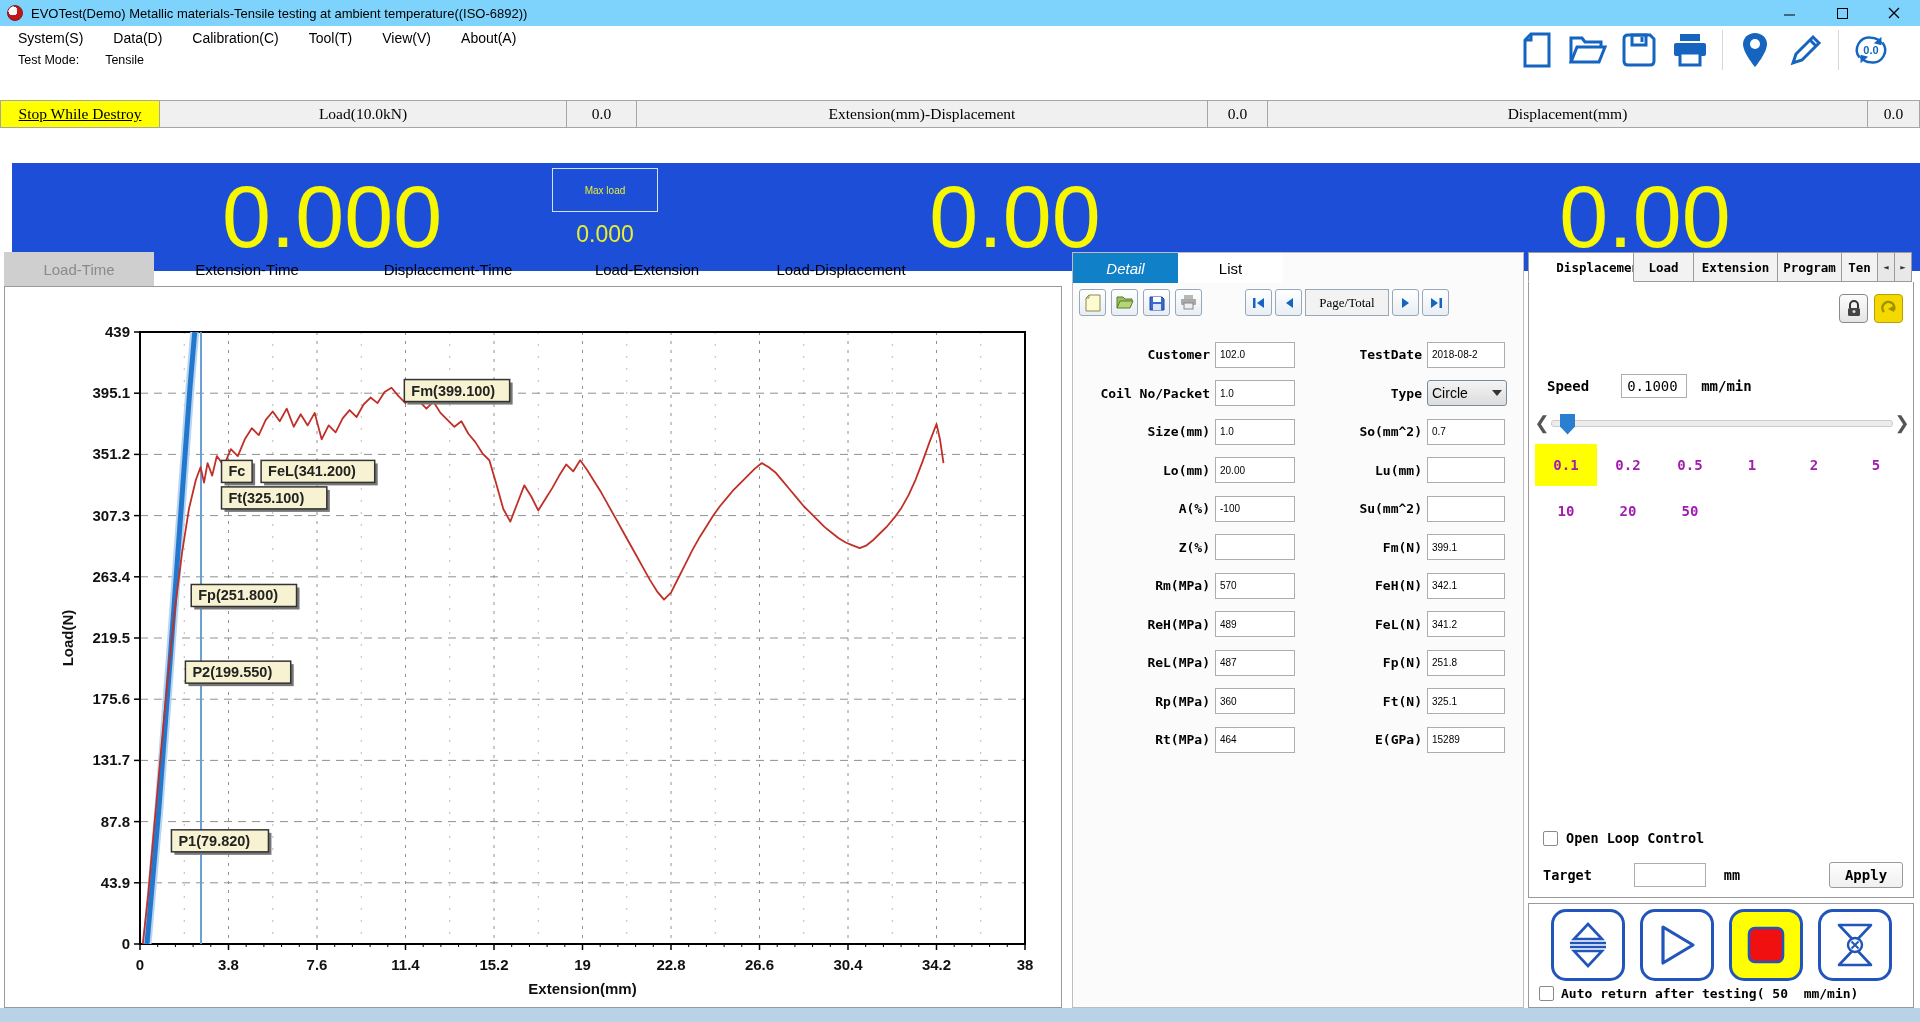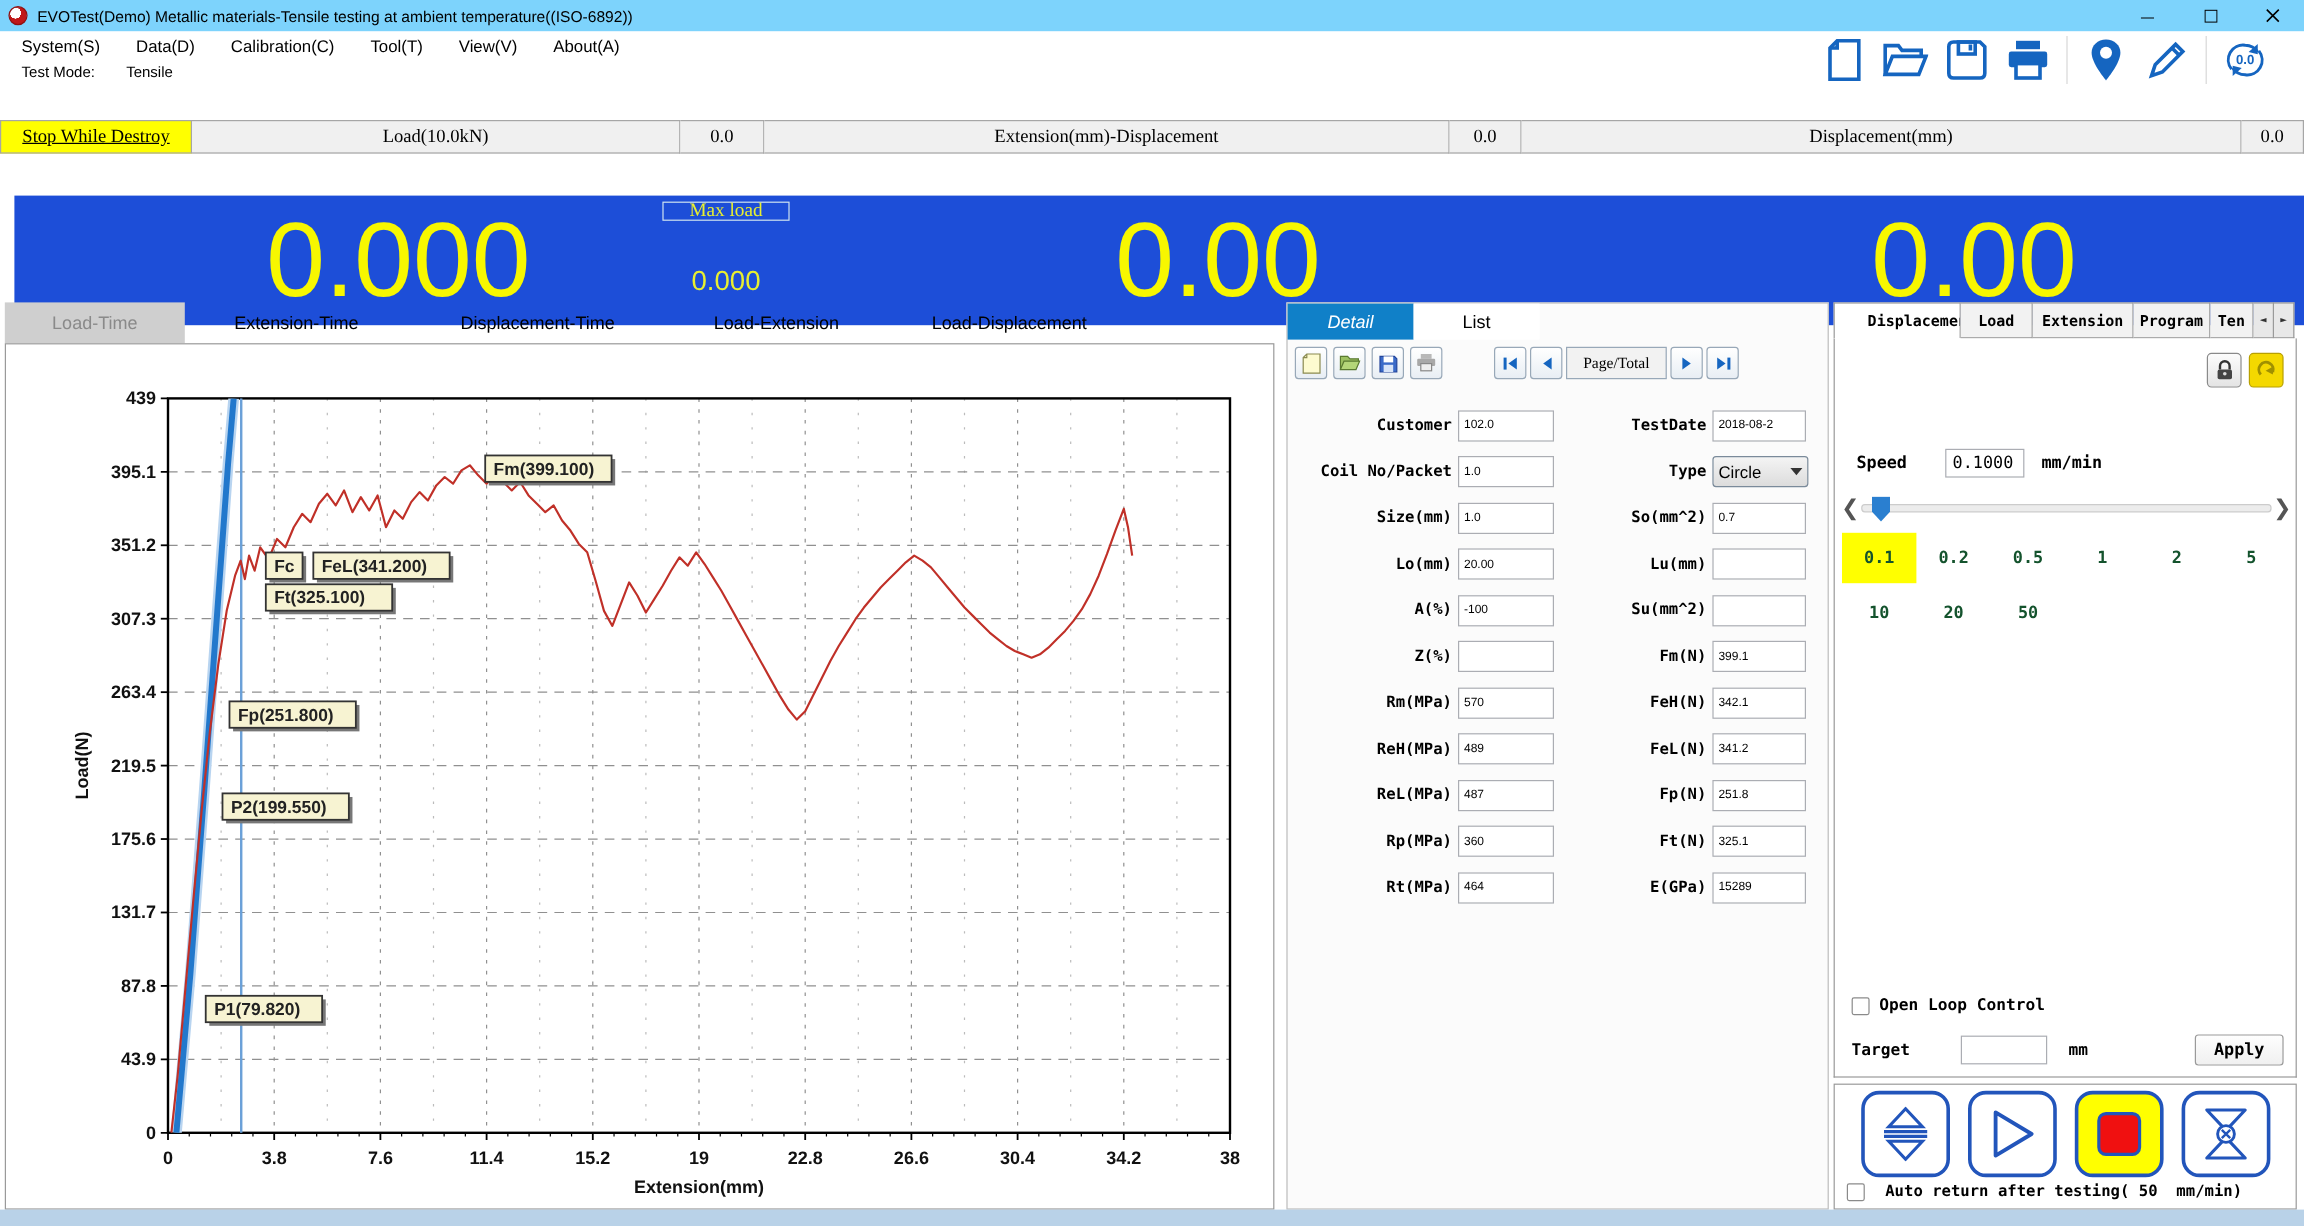--- a/index.html
+++ b/index.html
@@ -39,23 +39,23 @@
   .sc-load-label{width:407px;} .sc-load-val{width:70px;}
   .sc-ext-label{width:571px;}  .sc-ext-val{width:60px;}
   .sc-disp-label{width:600px;} .sc-disp-val{width:52px;}
 
   
   #banner { position:absolute; left:12px; top:128px; width:1920px; height:108px; background:#1d4ed8;margin-top:35px; }
   .big-num { position:absolute; color:#f7f700; font-size:88px; line-height:108px; text-align:center; }
   #banner-load { left:130px; width:380px; }
   #banner-ext  { left:848px; width:310px; }
   #banner-disp { left:1478px; width:310px; }
-  #maxload-box { position:absolute; left:540px; top:5px; width:106px; height:16px;
-    border:1px solid #cfe3f0; color:#e8ef30; font-size:16px; display:flex;
-    align-items:center; justify-content:center;font-family:Liberation Serif, serif; }
+  #maxload-box { position:absolute; left:540px; top:5px; width:106px; height:44px;
+    border:1px solid #cfe3f0; color:#e8ef30; font-size:10px; display:flex;
+    align-items:center; justify-content:center; }
   #maxload-val { position:absolute; left:540px; top:58px; width:106px; text-align:center;
     color:#e8ef30; font-size:23px; }
 
   
   #chart-panel { position:absolute; left:4px; top:252px; width:1062px; height:756px; }
   #chart-tabs { display:flex; height:34px; font-size:15px; }
   .chart-tab { display:flex; align-items:center; justify-content:center; height:34px; }
   .chart-tab.selected { background:#cfcfcf; color:#8a8a8a; }
   #chart-box { position:absolute; left:0; top:34px; width:1058px; height:722px;
     border:1px solid #9a9a9a; background:#fff; }
@@ -111,39 +111,39 @@
   #slider-row { position:absolute; left:4px; top:128px; width:378px; height:26px; display:flex;
     align-items:center; }
   .slider-arrow { width:18px; font-size:18px; color:#555; text-align:center; }
   #slider-track { position:relative; flex:1; height:7px; background:#ececec; border:1px solid #cccccc;
     border-radius:3px; }
   #slider-thumb { position:absolute; left:8px; top:-7px; width:15px; height:21px; background:#2a7fd0;
     clip-path:polygon(0 0,100% 0,100% 62%,50% 100%,0 62%); }
   #preset-grid1 { position:absolute; left:6px; top:162px; display:flex; }
   #preset-grid2 { position:absolute; left:6px; top:208px; display:flex; }
   .preset { width:62px; height:42px; display:flex; align-items:center; justify-content:center;
-    font-family:"DejaVu Sans Mono",monospace; font-size:14px; font-weight:600; color:#14532d; }
+    font-family:"DejaVu Sans Mono",monospace; font-size:14px; font-weight:600; color:#a21caf; }
   .preset.selected { background:#ffff00; }
   .chk { width:15px; height:15px; border:1px solid #8a8a8a; border-radius:2px; background:#fff; }
   #openloop-row { position:absolute; left:14px; top:548px; display:flex; align-items:center; gap:8px;
     font-family:"DejaVu Sans Mono",monospace; font-size:13.5px; font-weight:600; }
   #target-row { position:absolute; left:14px; top:580px; width:360px; display:flex;
     align-items:center; font-family:"DejaVu Sans Mono",monospace; font-size:13.5px; font-weight:600; }
   #target-input { width:72px; height:24px; border:1px solid #abadb3; margin-left:42px; }
   #target-unit { margin-left:18px; }
   #apply-btn { margin-left:auto; width:74px; height:26px; border:1px solid #9a9a9a; border-radius:3px;
     background:linear-gradient(#fefefe,#f0f0f0); display:flex; align-items:center; justify-content:center;
     font-family:"DejaVu Sans Mono",monospace; font-size:14px; font-weight:600; }
   #motion-box { position:absolute; left:0; top:651px; width:386px; height:105px;
     border:1px solid #9a9a9a; background:#fff; }
   #motion-buttons { position:absolute; left:22px; top:5px; display:flex; gap:15px; }
   .motion-btn { width:74px; height:72px; border:3px solid #2255bb; border-radius:15px; background:#fff;
     display:flex; align-items:center; justify-content:center; }
   #stop-btn { background:#ffff00; }
-  #autoreturn-row { position:absolute; left:10px; top:82px; display:flex; align-items:center; gap:17px;
+  #autoreturn-row { position:absolute; left:10px; top:82px; display:flex; align-items:center; gap:7px;
     font-family:"DejaVu Sans Mono",monospace; font-size:13px; font-weight:600; white-space:pre; }
 
   #bottom-strip { position:absolute; left:0; top:1008px; width:1920px; height:14px; background:#b9d2e8; }
 
   text { font-family:"Liberation Sans", sans-serif; }
 </style>
 </head>
 <body>
 
 <div id="titlebar">

